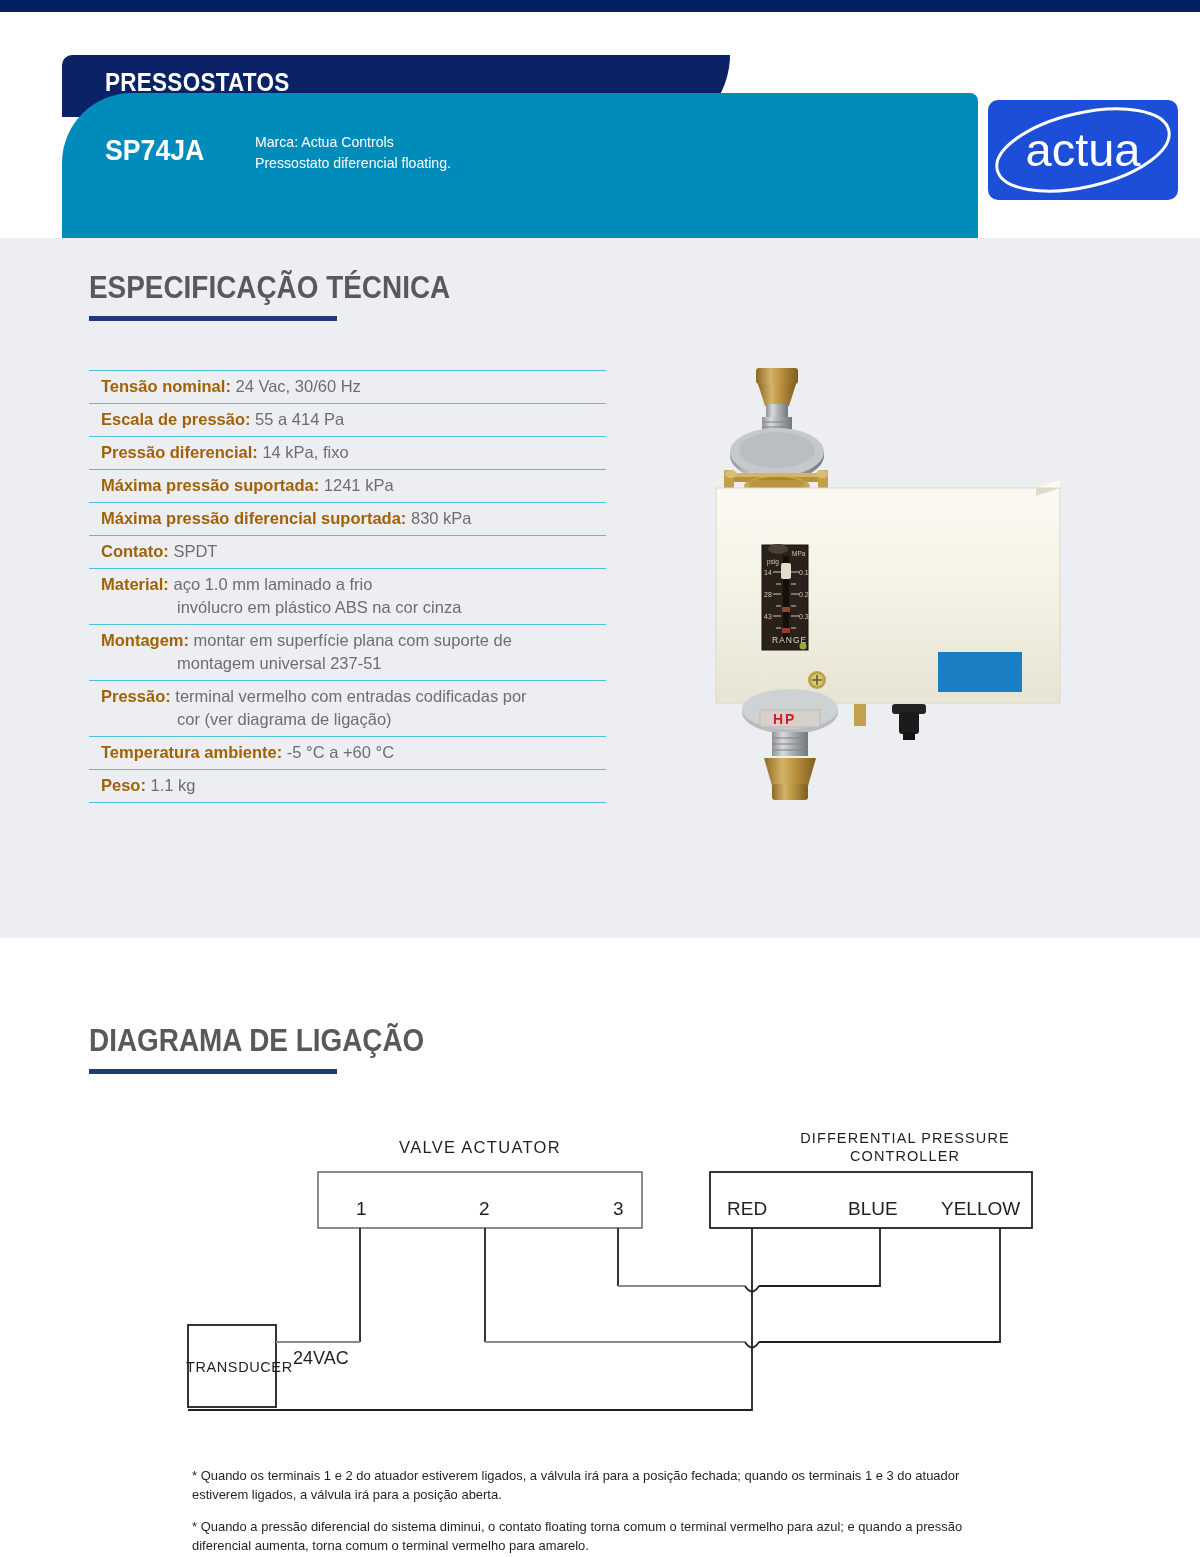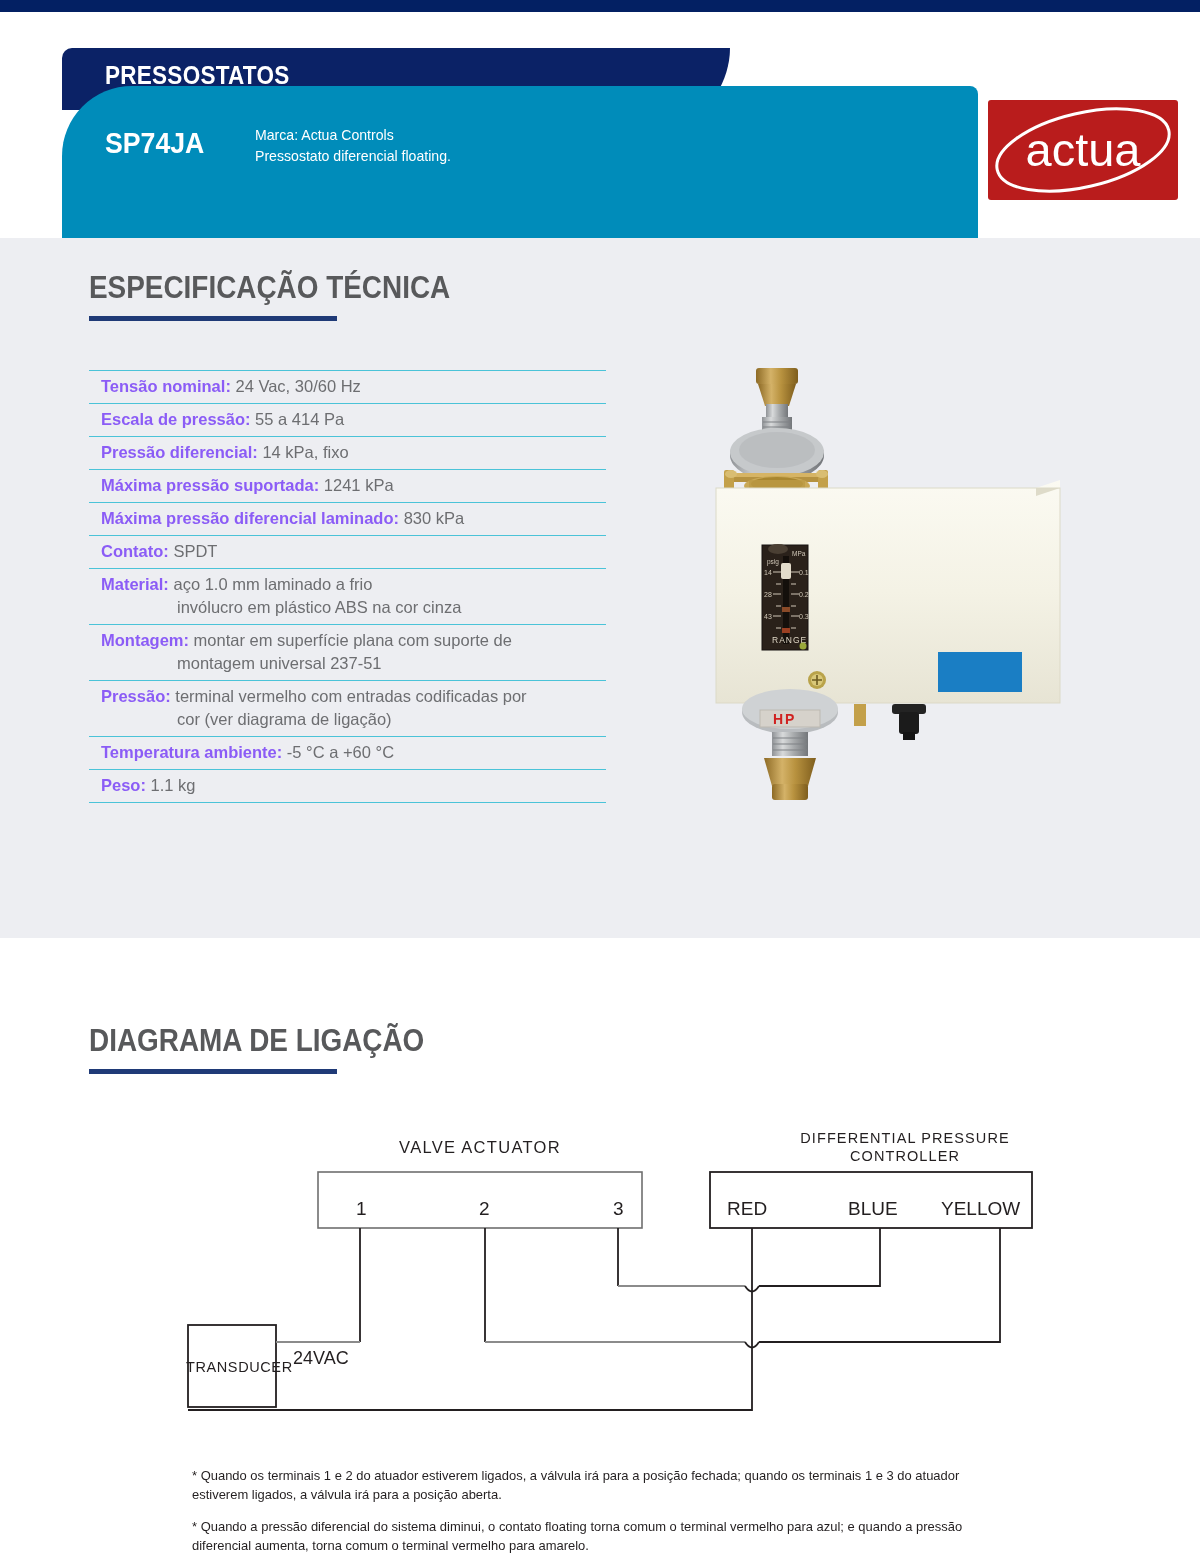--- a/index.html
+++ b/index.html
@@ -12,21 +12,21 @@
   }
   .page { position: relative; width: 1200px; height: 1557px; }
 
   
   .top-rule {
     position: absolute; left: 0; top: 0; width: 1200px; height: 12px;
     background: #032063;
   }
 
   
-  .header { position: absolute; left: 0; top: 48px; width: 1200px; height: 160px; }
+  .header { position: absolute; left: 0; top: 55px; width: 1200px; height: 160px; }
 
   .hdr-navy {
     position: absolute; left: 62px; top: 0; width: 600px; height: 62px;
     background: #0b2266;
     border-top-left-radius: 10px;
   }
   
   .hdr-navy-tail {
     position: absolute; left: 600px; top: 0; width: 130px; height: 62px;
     overflow: hidden;
@@ -63,21 +63,21 @@
     position: absolute; left: 255px; top: 76px;
     color: #ffffff; font-size: 15px; line-height: 21px;
     transform: scaleX(.94); transform-origin: left top;
     white-space: nowrap;
   }
 
   
   .logo {
     position: absolute; left: 988px; top: 100px;
     width: 190px; height: 100px;
-    background: #b91c1c; border-radius: 3px;
+    background: #1d4ed8; border-radius: 10px;
     overflow: hidden;
   }
   .logo svg { position: absolute; left: 0; top: 0; }
 
   
   .spec-band {
     position: absolute; left: 0; top: 238px; width: 1200px; height: 700px;
     background: #edeef2;
   }
 
@@ -94,21 +94,21 @@
 
   
   .spec-list { position: absolute; left: 89px; top: 370px; width: 517px; }
   .spec-row {
     border-bottom: 1.5px solid #4bc3d8;
     padding: 4px 0 5px 12px;
     font-size: 16.5px; color: #6d6e71;
     line-height: 23px;
   }
   .spec-row:first-child { border-top: 1.5px solid #4bc3d8; }
-  .spec-row .k { color: #8b5cf6; font-weight: bold; }
+  .spec-row .k { color: #a16207; font-weight: bold; }
   .spec-row .cont { display: block; padding-left: 76px; }
 
   
   .photo { position: absolute; left: 700px; top: 360px; width: 400px; height: 480px; }
 
   
   .diagram { position: absolute; left: 0px; top: 1110px; width: 1100px; height: 330px; }
 
   
   .notes { position: absolute; left: 192px; top: 1466px; width: 848px; }
@@ -164,21 +164,21 @@
     </div>
     <div class="spec-row">
       <span class="k">Pressão diferencial:</span>
       <span>14 kPa, fixo</span>
     </div>
     <div class="spec-row">
       <span class="k">Máxima pressão suportada:</span>
       <span>1241 kPa</span>
     </div>
     <div class="spec-row">
-      <span class="k">Máxima pressão diferencial laminado:</span>
+      <span class="k">Máxima pressão diferencial suportada:</span>
       <span>830 kPa</span>
     </div>
     <div class="spec-row">
       <span class="k">Contato:</span>
       <span>SPDT</span>
     </div>
     <div class="spec-row">
       <span class="k">Material:</span>
       <span>aço 1.0 mm laminado a frio</span>
       <span class="cont">invólucro em plástico ABS na cor cinza</span>

